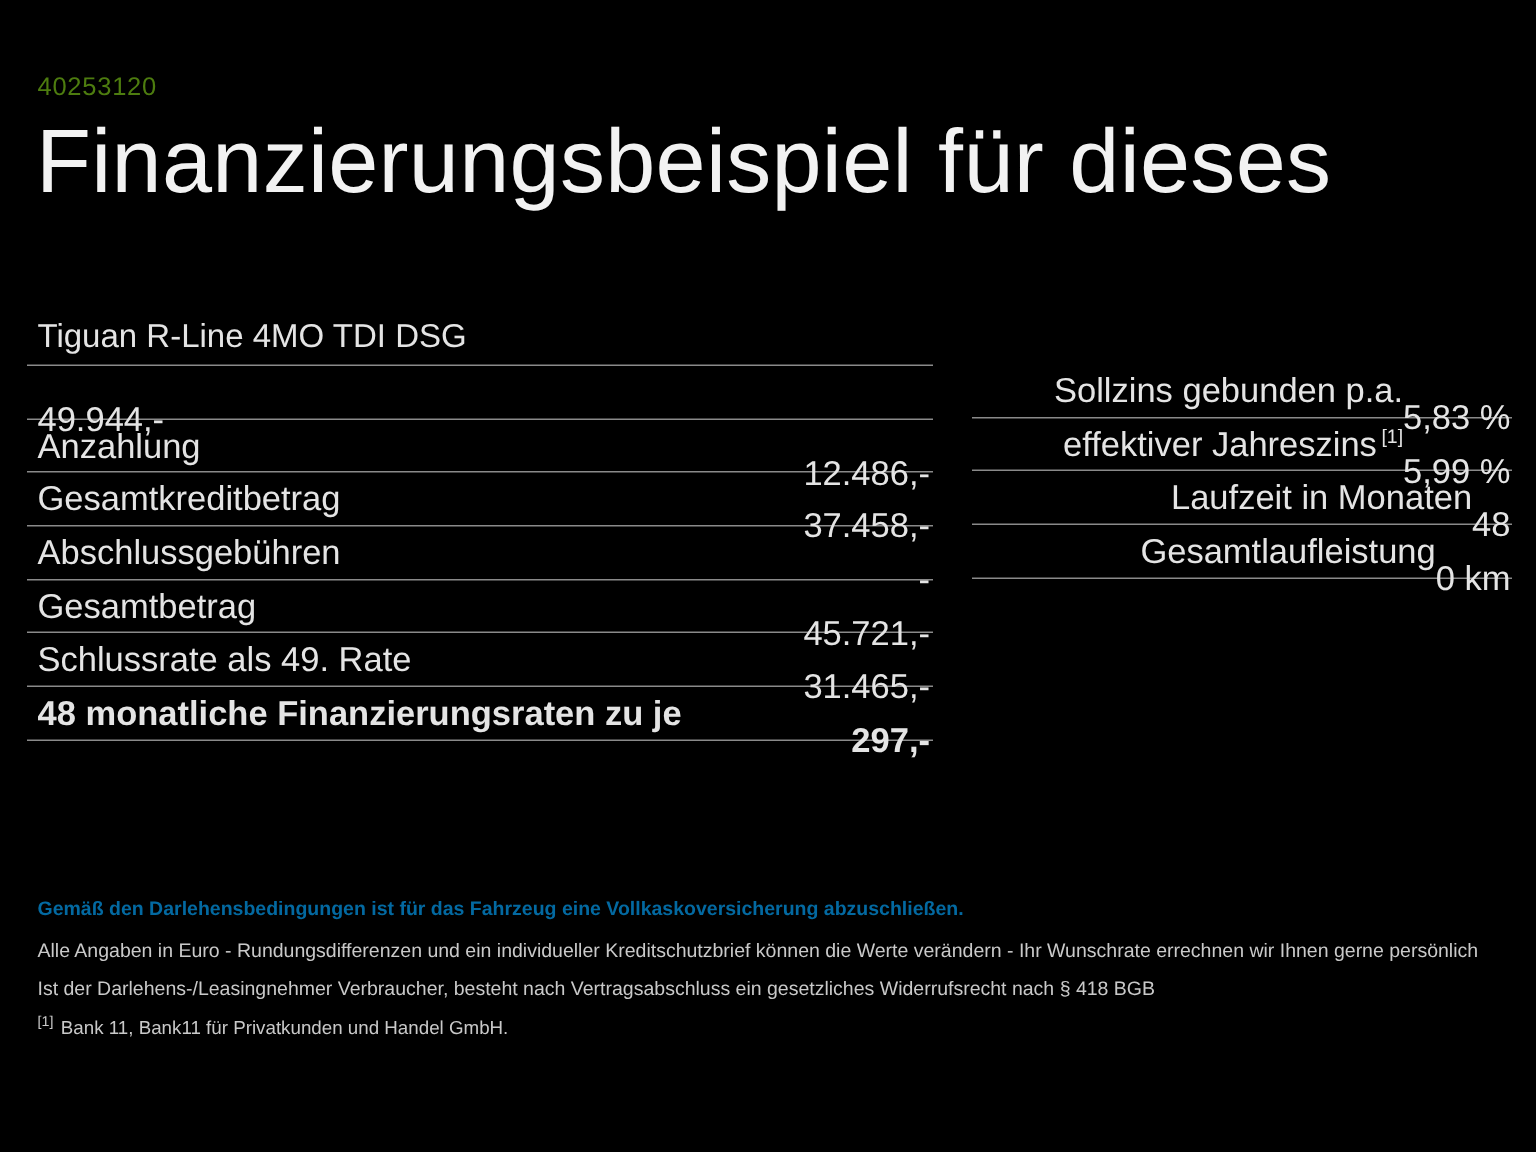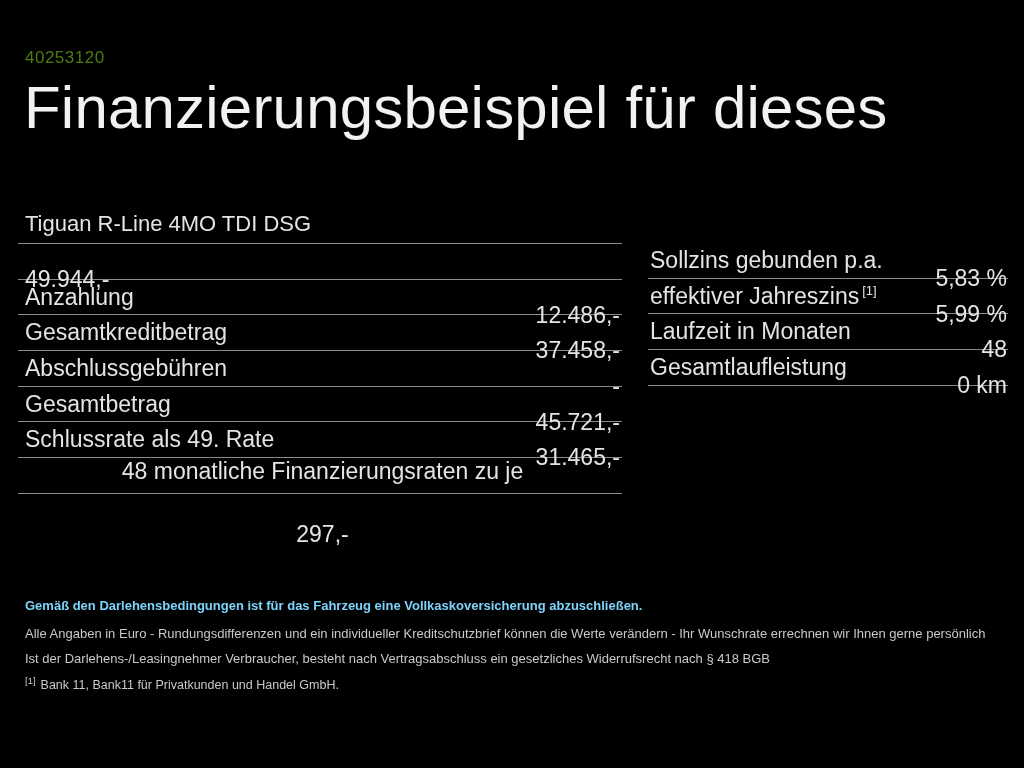--- a/index.html
+++ b/index.html
@@ -33,33 +33,33 @@
   .cond-table {
     position:absolute; left:648px; top:243px; width:360px;
     font-size:23px;
   }
   .row {
     display:flex; justify-content:space-between; align-items:center;
     height:35.7px;
     border-bottom:1px solid #8a8a8a;
     padding:0 2px 0 7px;
   }
-  .cond-table .row { padding:0 1px 0 2px; }
+  .cond-table .row { padding:0 1px 0 2px;justify-content:flex-end; }
   .row .lbl { white-space:nowrap; }
   .row .val { white-space:nowrap; text-align:right;margin-top:36px; }
-  .row.bold { font-weight:400;flex-direction:column; }
+  .row.bold { font-weight:700; }
   .lbl sup {
     font-size:13px; vertical-align:super; line-height:0; margin-left:3px;
   }
   .footer {
     position:absolute; left:25px; top:598px; width:985px;
     color:#c9c9c9;
   }
   .footer .f-bold {
-    font-size:13px; font-weight:700; color:#7dd3fc; margin-bottom:13px;
+    font-size:13px; font-weight:700; color:#0369a1; margin-bottom:13px;
   }
   .footer .f-line { font-size:13px; margin-bottom:10px; }
   .footer .f-note { font-size:12.5px; margin-top:12px; }
   .footer .f-note sup {
     font-size:9.5px; vertical-align:super; line-height:0; margin-right:5px;
   }
 </style>
 </head>
 <body>
 

